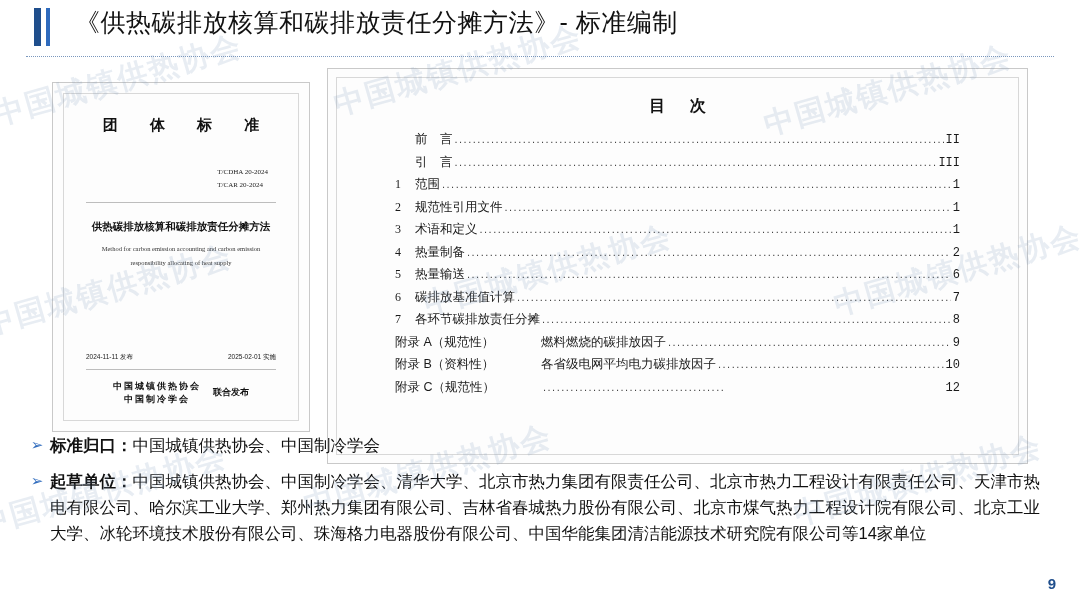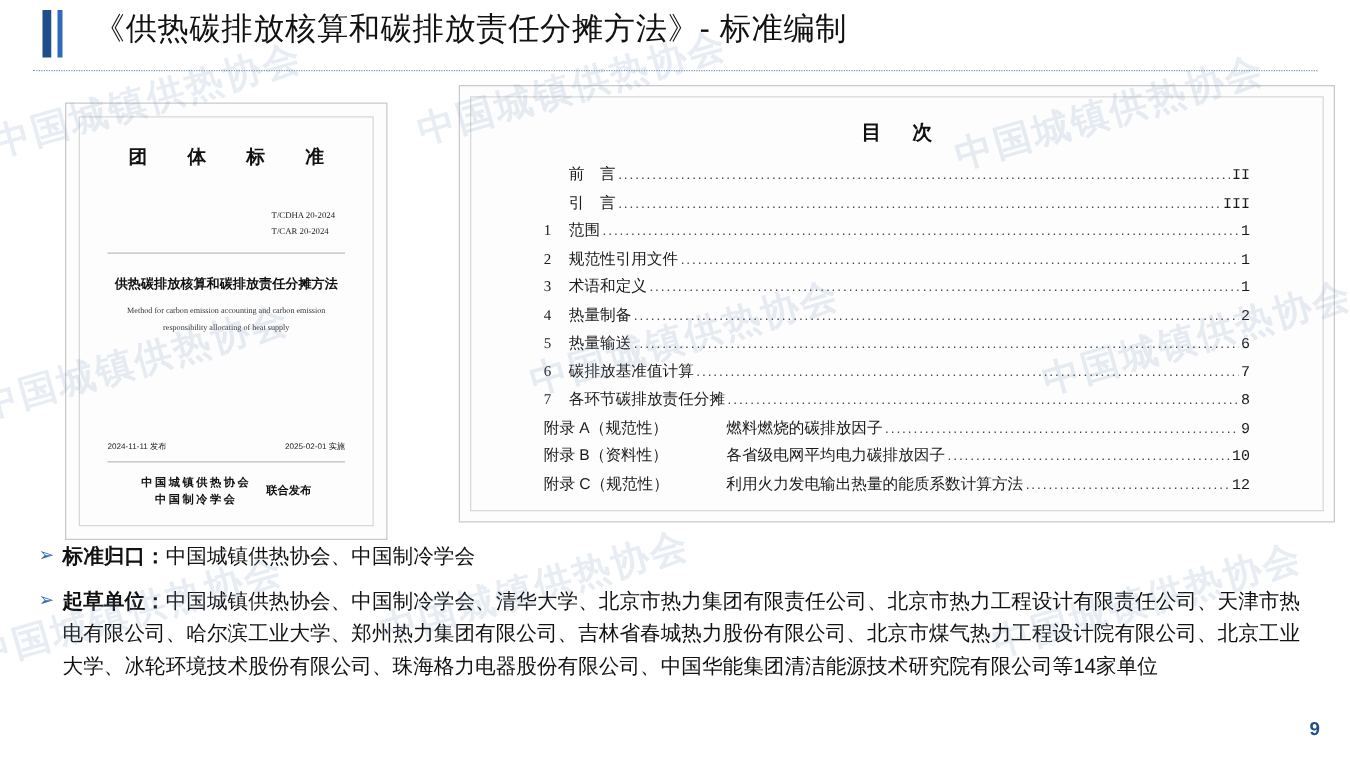--- a/index.html
+++ b/index.html
@@ -189,25 +189,24 @@
     text-align: center;
     line-height: 1.45;
     letter-spacing: 2px;
   }
 
   .toc {
     position: absolute;
     left: 275px;
     top: 0;
     width: 701px;
-    height: 350px;
+    height: 396px;
     background: #fdfdfd;
     border: 1px solid #c9c9c9;
     box-sizing: border-box;
-    margin-left: 40px;
   }
   .toc-inner {
     position: absolute;
     left: 8px;
     top: 8px;
     right: 8px;
     bottom: 8px;
     border: 1px solid #d8d8d8;
     box-sizing: border-box;
     padding: 18px 58px 0 58px;
@@ -412,21 +411,20 @@
         <span class="toc-page">9</span>
       </div>
       <div class="toc-row">
         <span class="toc-label wide">附录 B（资料性）</span>
         <span class="toc-label">各省级电网平均电力碳排放因子</span>
         <span class="toc-dots">................................................................................................................</span>
         <span class="toc-page">10</span>
       </div>
       <div class="toc-row">
         <span class="toc-label wide">附录 C（规范性）</span>
-        <span class="toc-label">利用火力发电输出热量的能质系数计算方法</span>
         <span class="toc-dots">........................................</span>
         <span class="toc-page">12</span>
       </div>
     </div>
   </div>
 </div>
 
 <div class="bullets">
   <div class="bullet-row">
     <span class="bullet-mark">➢</span>

